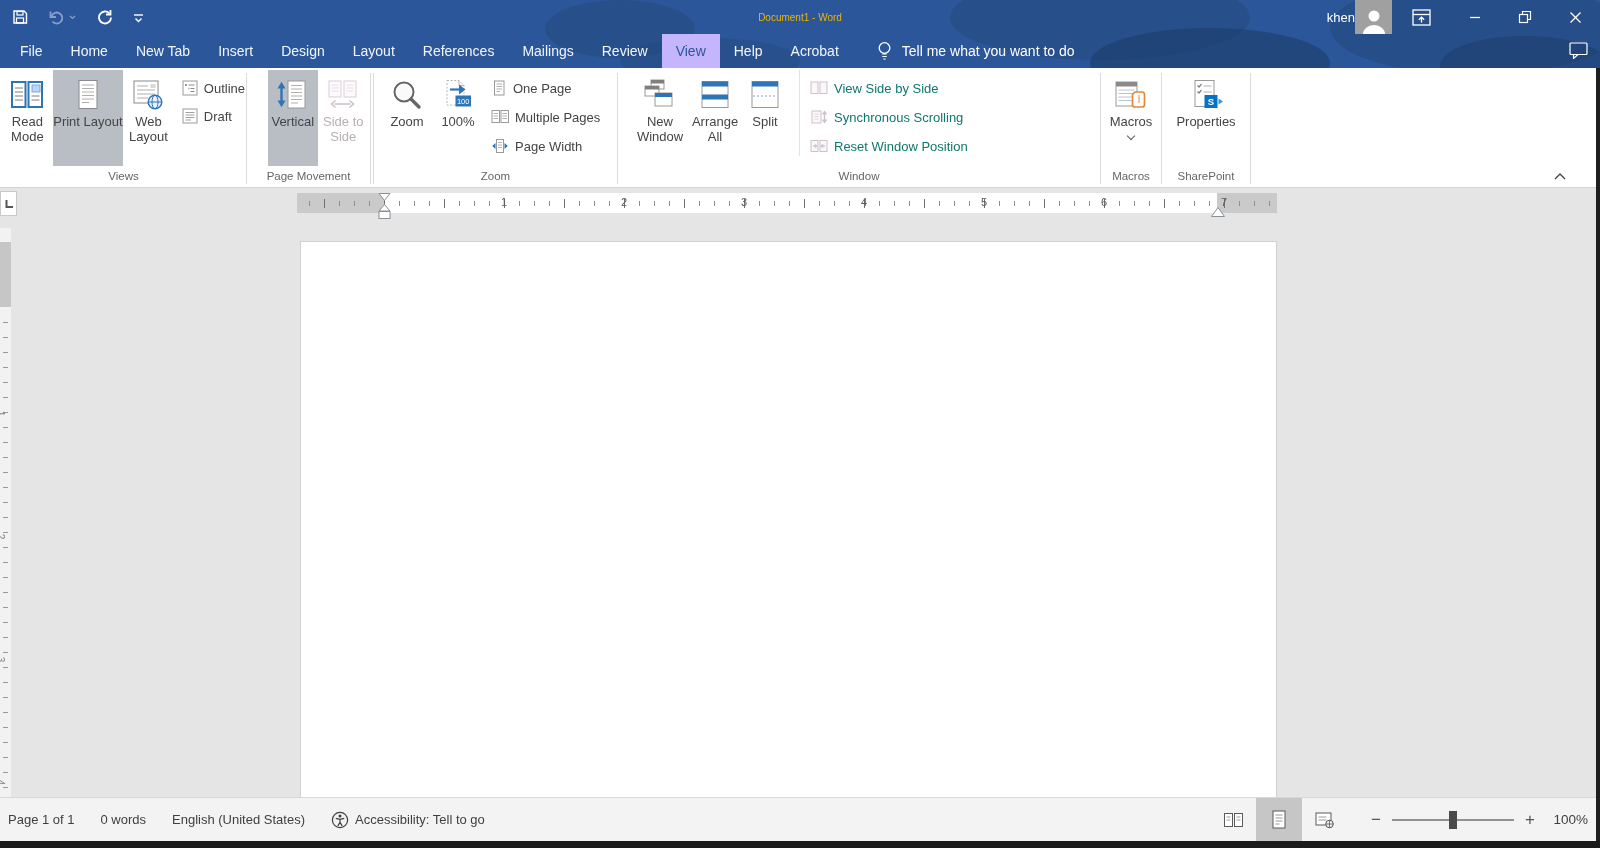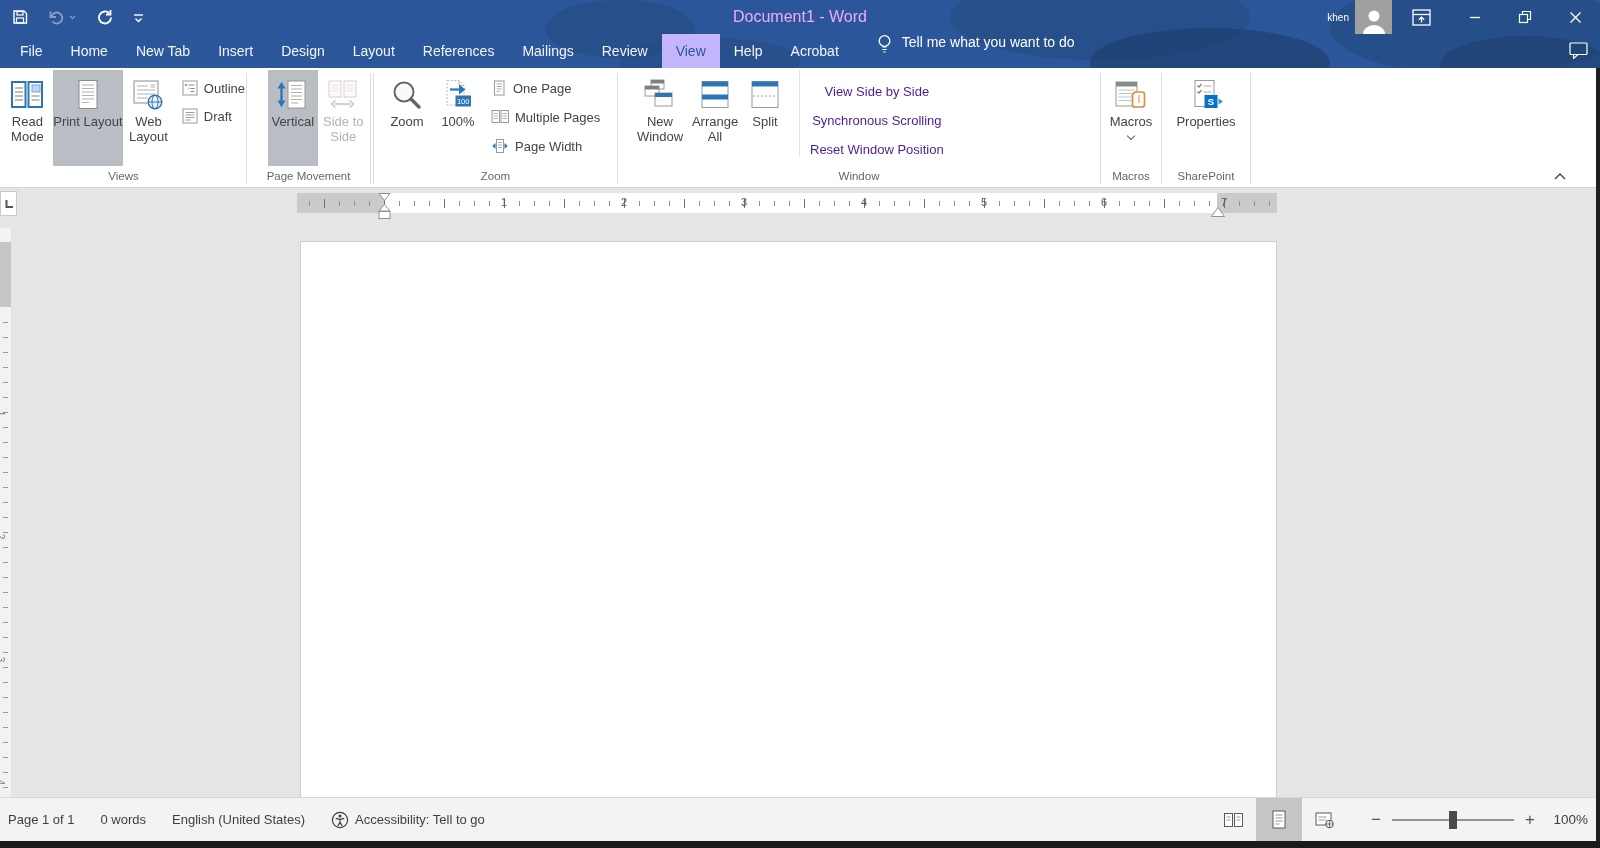--- a/index.html
+++ b/index.html
@@ -5,47 +5,47 @@
   * { margin:0; padding:0; box-sizing:border-box; }
   body { font-family:"Liberation Sans", sans-serif; background:#000; }
   #app { position:relative; width:1600px; height:848px; background:#e5e5e5; overflow:hidden; }
 
   
   .header { position:absolute; left:0; top:0; width:1600px; height:68px; background:#2b579a; overflow:hidden; }
   .dec { position:absolute; background:#24497e; border-radius:50%; }
   .titlebar { position:absolute; left:0; top:0; width:100%; height:34px; display:flex; align-items:center; z-index:2; }
   .qat { display:flex; align-items:center; gap:20px; padding-left:12px; }
   .qat .qbtn { display:flex; align-items:center; gap:2px; cursor:default; }
-  .title { position:absolute; left:50%; transform:translateX(-50%); color:#f0abfc; font-size:16px; white-space:nowrap; z-index:2; }
+  .title { position:absolute; left:50%; transform:translateX(-50%); color:#eab308; font-size:10px; white-space:nowrap; z-index:2; }
   .tb-right { position:absolute; right:0; top:0; height:34px; display:flex; align-items:center; z-index:3; }
-  .tb-user { color:#fff; font-size:10px; padding-right:6px; }
+  .tb-user { color:#fff; font-size:13px; padding-right:0; }
   .avatar { width:37px; height:34px; background:#a0a0a0; display:flex; align-items:flex-end; justify-content:center; overflow:hidden; }
   .tb-ctl { width:50px; height:34px; display:flex; align-items:center; justify-content:center; }
   .tb-ctl.opts { width:58px; }
 
   
   .tabsrow { position:absolute; left:0; top:34px; width:100%; height:34px; display:flex; align-items:stretch; padding-left:6px; z-index:2; }
   .tab { color:#f2f5fa; font-size:14px; padding:0 14px; display:flex; align-items:center; white-space:nowrap; }
   .tab.active { background:#c4b5fd; color:#2b579a; }
-  .tellme { display:flex; align-items:flex-start; gap:10px; color:#fff; font-size:14px; margin-left:24px; white-space:nowrap; }
+  .tellme { display:flex; align-items:center; gap:10px; color:#fff; font-size:14px; margin-left:24px; white-space:nowrap; }
   .comment-btn { position:absolute; right:12px; top:42px; z-index:3; }
 
   
   .ribbon { position:absolute; left:0; top:68px; width:1600px; height:120px; background:#fff; border-bottom:1px solid #d4d4d4; display:flex; align-items:stretch; padding:2px 0 0 2px; }
   .group { display:flex; flex-direction:column; }
   .gbody { flex:1; display:flex; align-items:flex-start; }
   .glabel { height:18px; font-size:11.5px; color:#666; text-align:center; line-height:15px; }
   .gdiv { width:1px; background:#dcdcdc; margin:3px 1px; }
   .bigbtn { height:96px; display:flex; flex-direction:column; align-items:center; padding-top:6px; font-size:13px; color:#444; text-align:center; line-height:1.18; cursor:default; }
   .bigbtn .ic { height:38px; display:flex; align-items:center; justify-content:center; }
   .bigbtn.selected { background:#b9bec5; }
   .bigbtn.disabled { color:#b9afb7; }
   .smallcol { display:flex; flex-direction:column; gap:8px; padding-top:8px; margin-left:8px; }
   .smallbtn { display:flex; align-items:center; gap:6px; font-size:13px; color:#444; height:20px; white-space:nowrap; cursor:default; }
-  .smallbtn.disabled { color:#4c1d95;flex-direction:column; }
+  .smallbtn.disabled { color:#0f766e; }
   .checkcol { display:flex; flex-direction:column; gap:9px; padding:10px 0 0 14px; }
   .checkrow { display:flex; align-items:center; gap:7px; font-size:13px; color:#444; white-space:nowrap; cursor:default; }
   .cb { width:15px; height:15px; background:#fff; border:1px solid #8a8a8a; display:flex; align-items:center; justify-content:center; }
   .chev { display:inline-block; width:6px; height:6px; border-right:1.5px solid #5a5a5a; border-bottom:1.5px solid #5a5a5a; transform:rotate(45deg); margin-left:4px; vertical-align:2px; }
   .collapse-btn { position:absolute; right:34px; bottom:3px; }
 
   
   .ruler-strip { position:absolute; left:0; top:188px; width:1600px; height:40px; background:#e5e5e5; }
   .tabsel { position:absolute; left:0; top:3px; width:17px; height:25px; background:#fff; border:1px solid #c9c9c9; display:flex; align-items:center; justify-content:center; }
   .hruler { position:absolute; left:297px; top:5px; width:980px; height:20px; background:#cacaca; overflow:visible; }

